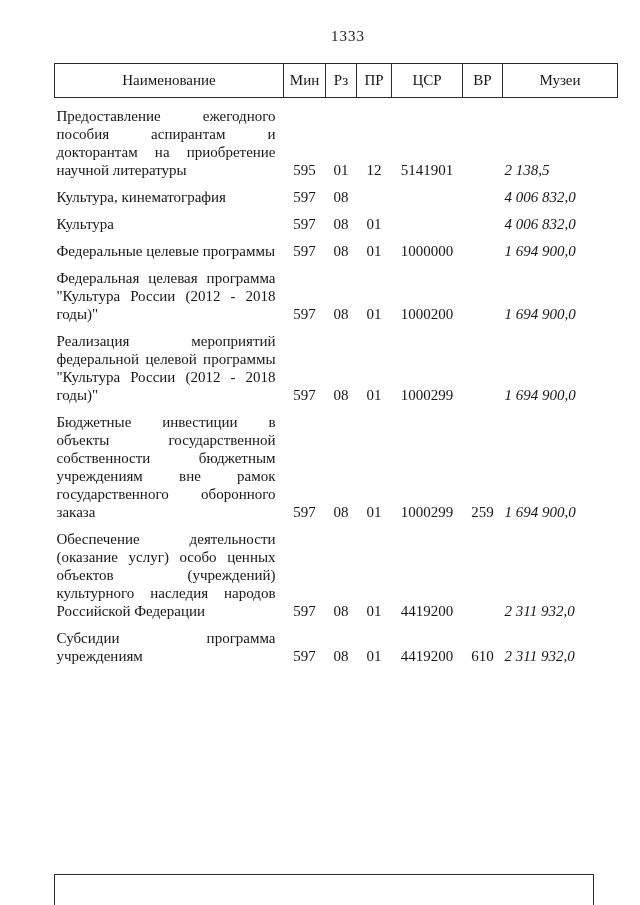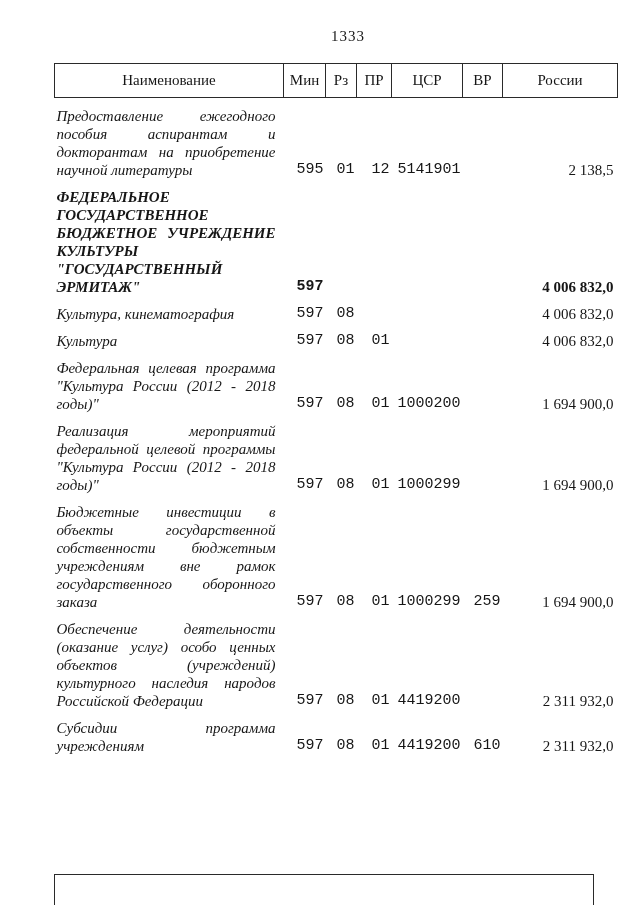--- a/index.html
+++ b/index.html
@@ -46,23 +46,23 @@
     padding: 9px 2px 0 2px;
     line-height: 1.2;
   }
   th.col-name { width: 224px; }
   th.col-min  { width: 37px; }
   th.col-rz   { width: 26px; }
   th.col-pr   { width: 30px; }
   th.col-csr  { width: 66px; }
   th.col-vr   { width: 35px; }
   th.col-sum  { width: 110px; }
-  td.col-name { text-align: justify; padding-right: 8px; font-style: italic; }
-  td.col-min, td.col-rz, td.col-pr, td.col-csr, td.col-vr { text-align: right; white-space: nowrap; font-family: Liberation Mono, monospace; }
-  td.col-sum { text-align: right; white-space: nowrap; padding-right: 4px; }
+  td.col-name { text-align: justify; padding-right: 8px; }
+  td.col-min, td.col-rz, td.col-pr, td.col-csr, td.col-vr { text-align: center; white-space: nowrap; }
+  td.col-sum { text-align: left; white-space: nowrap; padding-right: 4px; font-style: italic; }
   tr.bold td { font-weight: bold; }
   .next-table-edge {
     position: absolute;
     left: 54px;
     width: 540px;
     top: 874px;
     height: 40px;
     border-top: 1.6px solid #2a2a2a;
     border-left: 1.6px solid #2a2a2a;
     border-right: 1.6px solid #2a2a2a;
@@ -77,59 +77,59 @@
 
   <table class="budget-table">
     <thead>
       <tr>
         <th class="col-name">Наименование</th>
         <th class="col-min">Мин</th>
         <th class="col-rz">Рз</th>
         <th class="col-pr">ПР</th>
         <th class="col-csr">ЦСР</th>
         <th class="col-vr">ВР</th>
-        <th class="col-sum">России</th>
+        <th class="col-sum">Музеи</th>
       </tr>
     </thead>
     <tbody id="table-body">
         <tr>
           <td class="col-name">Предоставление ежегодного пособия аспирантам и докторантам на приобретение научной литературы</td>
           <td class="col-min">595</td>
           <td class="col-rz">01</td>
           <td class="col-pr">12</td>
           <td class="col-csr">5141901</td>
           <td class="col-vr"></td>
           <td class="col-sum">2 138,5</td>
-        </tr>
-        <tr class="bold">
-          <td class="col-name">ФЕДЕРАЛЬНОЕ ГОСУДАРСТВЕННОЕ БЮДЖЕТНОЕ УЧРЕЖДЕНИЕ КУЛЬТУРЫ "ГОСУДАРСТВЕННЫЙ ЭРМИТАЖ"</td>
-          <td class="col-min">597</td>
-          <td class="col-rz"></td>
-          <td class="col-pr"></td>
-          <td class="col-csr"></td>
-          <td class="col-vr"></td>
-          <td class="col-sum">4 006 832,0</td>
         </tr>
         <tr>
           <td class="col-name">Культура, кинематография</td>
           <td class="col-min">597</td>
           <td class="col-rz">08</td>
           <td class="col-pr"></td>
           <td class="col-csr"></td>
           <td class="col-vr"></td>
           <td class="col-sum">4 006 832,0</td>
         </tr>
         <tr>
           <td class="col-name">Культура</td>
           <td class="col-min">597</td>
           <td class="col-rz">08</td>
           <td class="col-pr">01</td>
           <td class="col-csr"></td>
           <td class="col-vr"></td>
           <td class="col-sum">4 006 832,0</td>
+        </tr>
+        <tr>
+          <td class="col-name">Федеральные целевые программы</td>
+          <td class="col-min">597</td>
+          <td class="col-rz">08</td>
+          <td class="col-pr">01</td>
+          <td class="col-csr">1000000</td>
+          <td class="col-vr"></td>
+          <td class="col-sum">1 694 900,0</td>
         </tr>
         <tr>
           <td class="col-name">Федеральная целевая программа "Культура России (2012 - 2018 годы)"</td>
           <td class="col-min">597</td>
           <td class="col-rz">08</td>
           <td class="col-pr">01</td>
           <td class="col-csr">1000200</td>
           <td class="col-vr"></td>
           <td class="col-sum">1 694 900,0</td>
         </tr>

